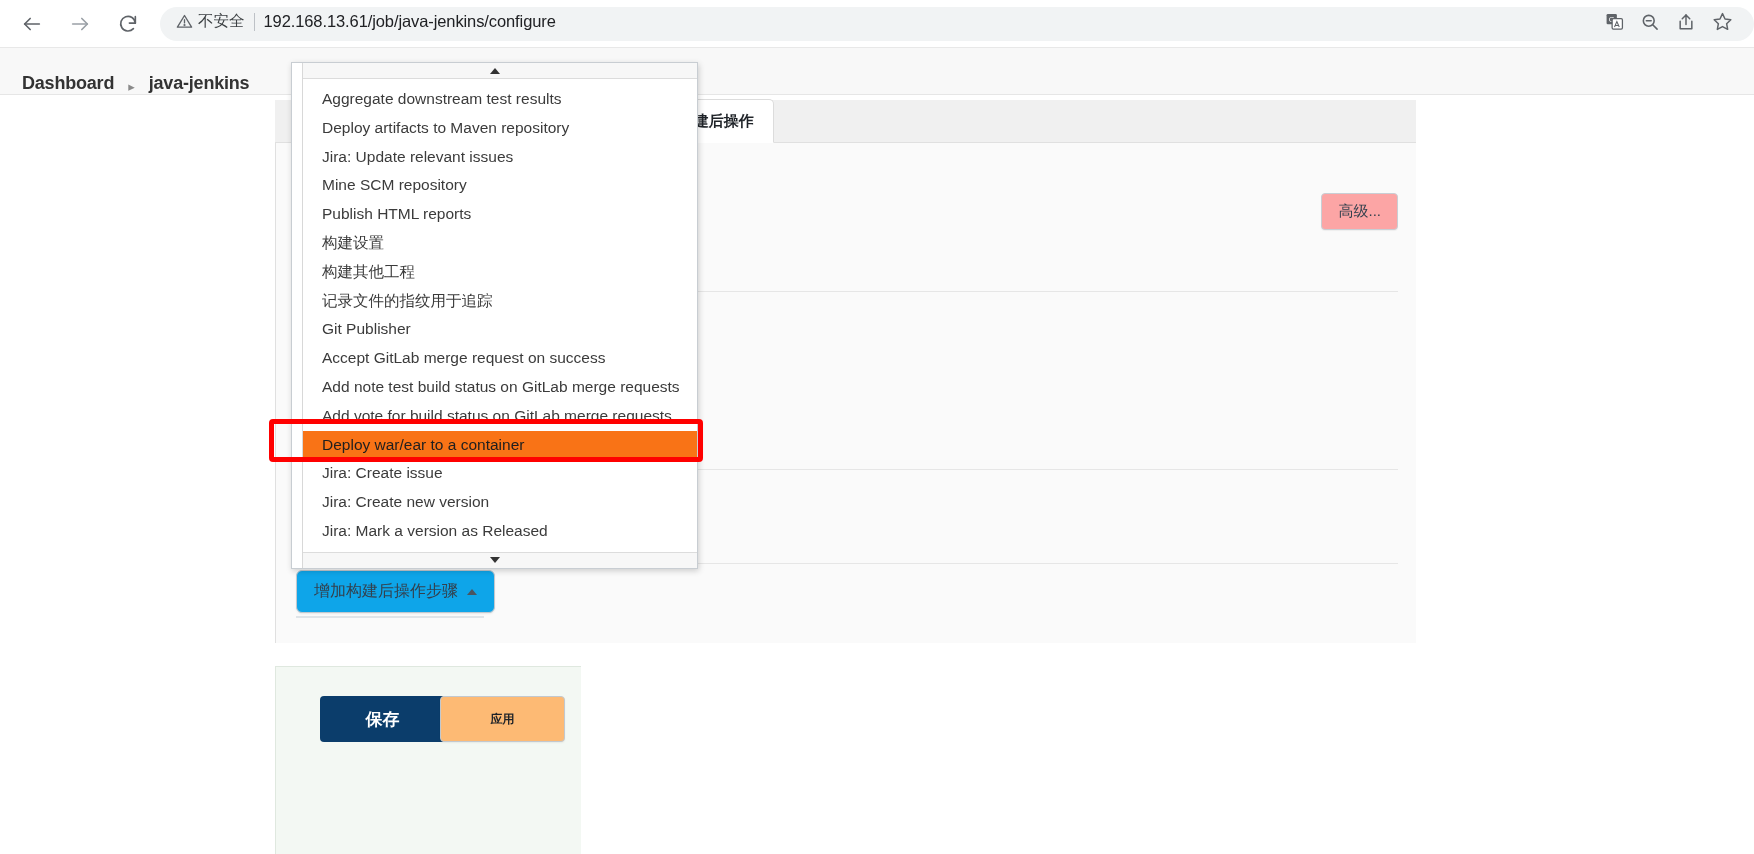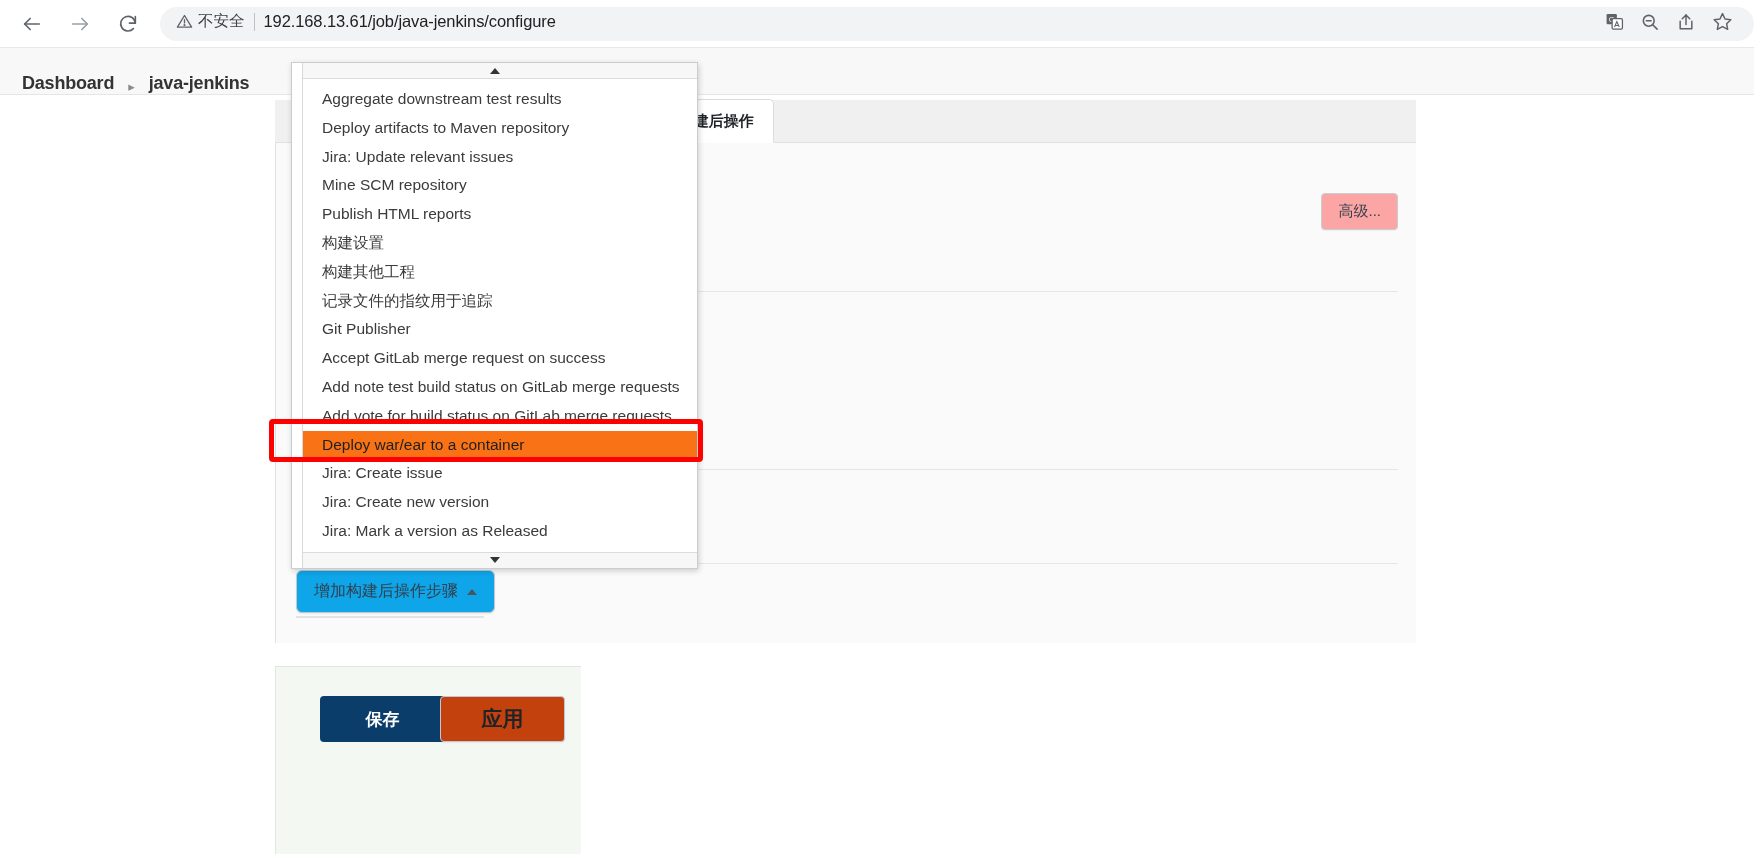--- a/index.html
+++ b/index.html
@@ -191,24 +191,24 @@
     color: #ffffff;
     border: none; border-radius: 4px;
     font-size: 17px; font-weight: bold;
     display: flex; align-items: center; justify-content: center;
     font-family: "Liberation Sans", sans-serif;
     margin-left: 16px;
   }
   .btn-apply {
     position: absolute; left: 164px; top: 29px;
     width: 125px; height: 46px;
-    background: #c2410c;
+    background: #fdba74;
     color: #1f2328;
     border: 1px solid #c2c8ce; border-radius: 4px;
-    font-size: 21px; font-weight: bold;
+    font-size: 12px; font-weight: bold;
     display: flex; align-items: center; justify-content: center;
     box-shadow: 0 1px 2px rgba(0,0,0,0.06);
     font-family: "Liberation Sans", sans-serif;
   }
 
   
   .dropdown {
     position: absolute; left: 291px; top: 62px;
     width: 407px;
     background: #ffffff;

